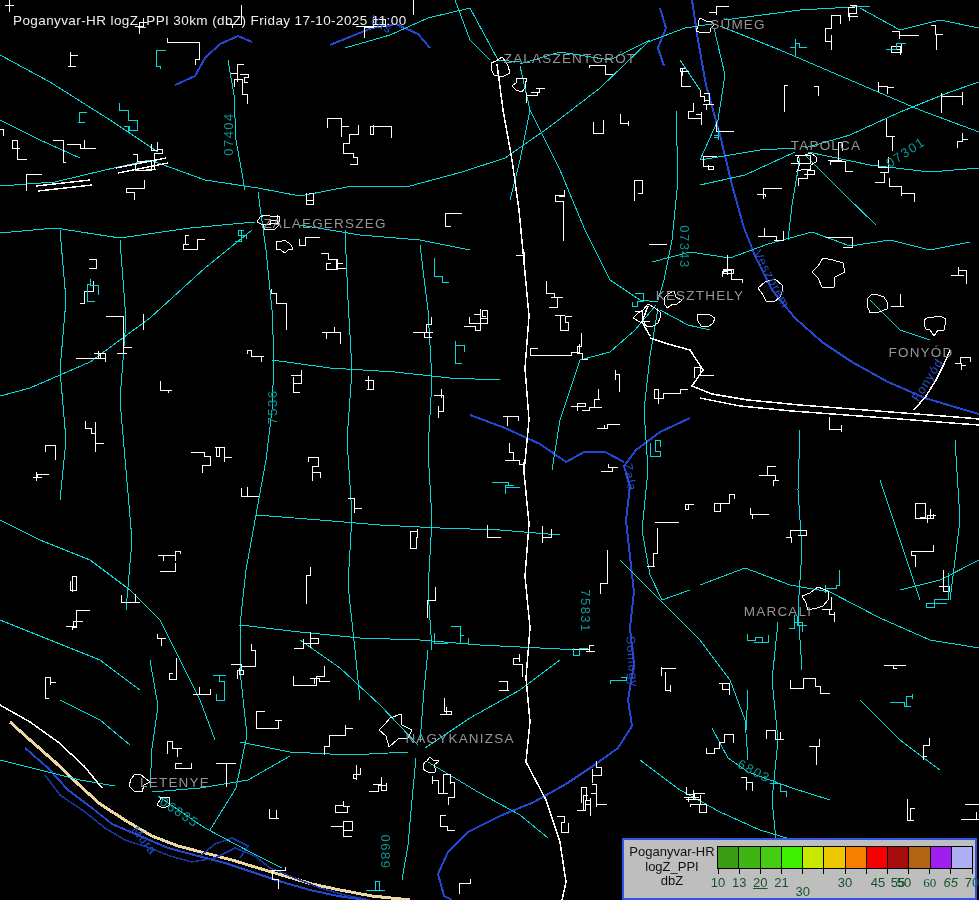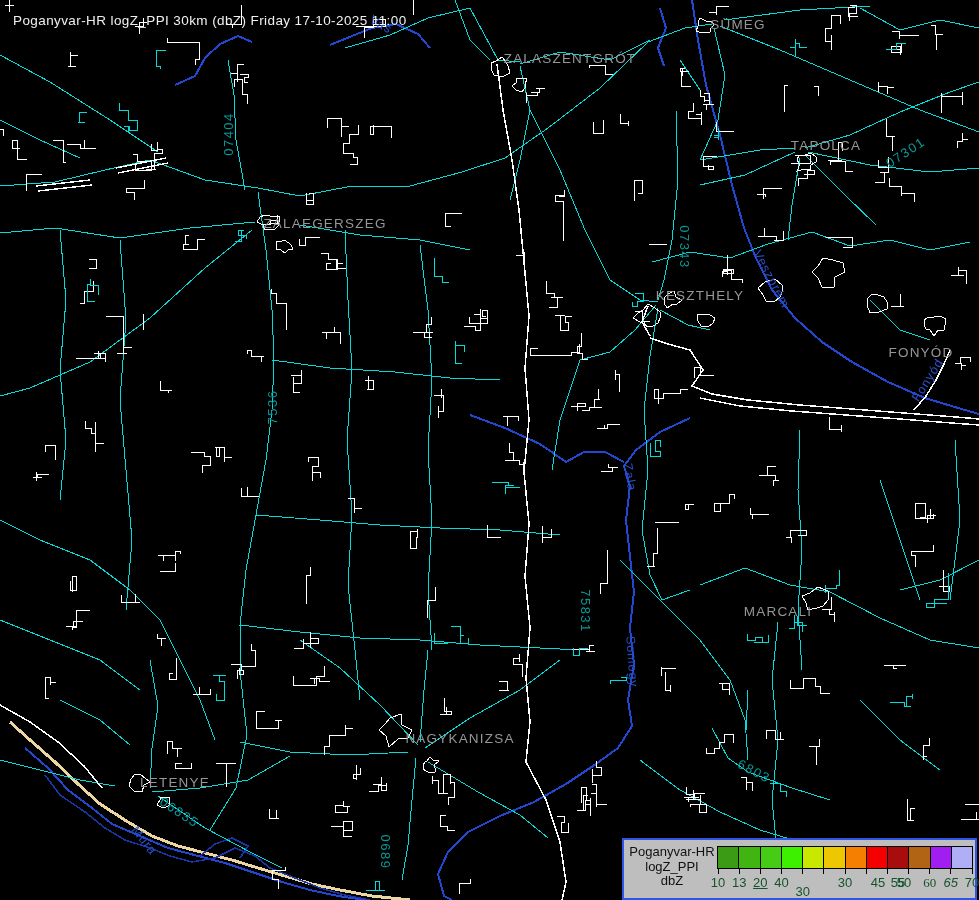--- a/index.html
+++ b/index.html
@@ -389,21 +389,21 @@
         <div class="legend-cell" style="background: rgb(175, 175, 245);"></div>
       </div>
     <div id="legend-ticks">
         <div class="legend-tick" style="left: 93.5px;"></div>
         <span class="legend-ticklabel" style="left: 94px;">10</span>
         <div class="legend-tick" style="left: 114.667px;"></div>
         <span class="legend-ticklabel" style="left: 115.167px;">13</span>
         <div class="legend-tick" style="left: 135.833px;"></div>
         <span class="legend-ticklabel" style="left: 136.333px; text-decoration: underline;">20</span>
         <div class="legend-tick" style="left: 157px;"></div>
-        <span class="legend-ticklabel" style="left: 157.5px;">40</span>
+        <span class="legend-ticklabel" style="left: 157.5px;">21</span>
         <div class="legend-tick" style="left: 178.167px;"></div>
         <span class="legend-ticklabel" style="left: 178.667px; margin-top: 9px;">30</span>
         <div class="legend-tick" style="left: 199.333px;"></div>
         <span class="legend-ticklabel" style="left: 199.833px; margin-top: 31px;">35</span>
         <div class="legend-tick" style="left: 220.5px;"></div>
         <span class="legend-ticklabel" style="left: 221px;">30</span>
         <div class="legend-tick" style="left: 241.667px;"></div>
         <span class="legend-ticklabel" style="left: 254px;">45</span>
         <div class="legend-tick" style="left: 262.833px;"></div>
         <span class="legend-ticklabel" style="left: 280px;">50</span>

